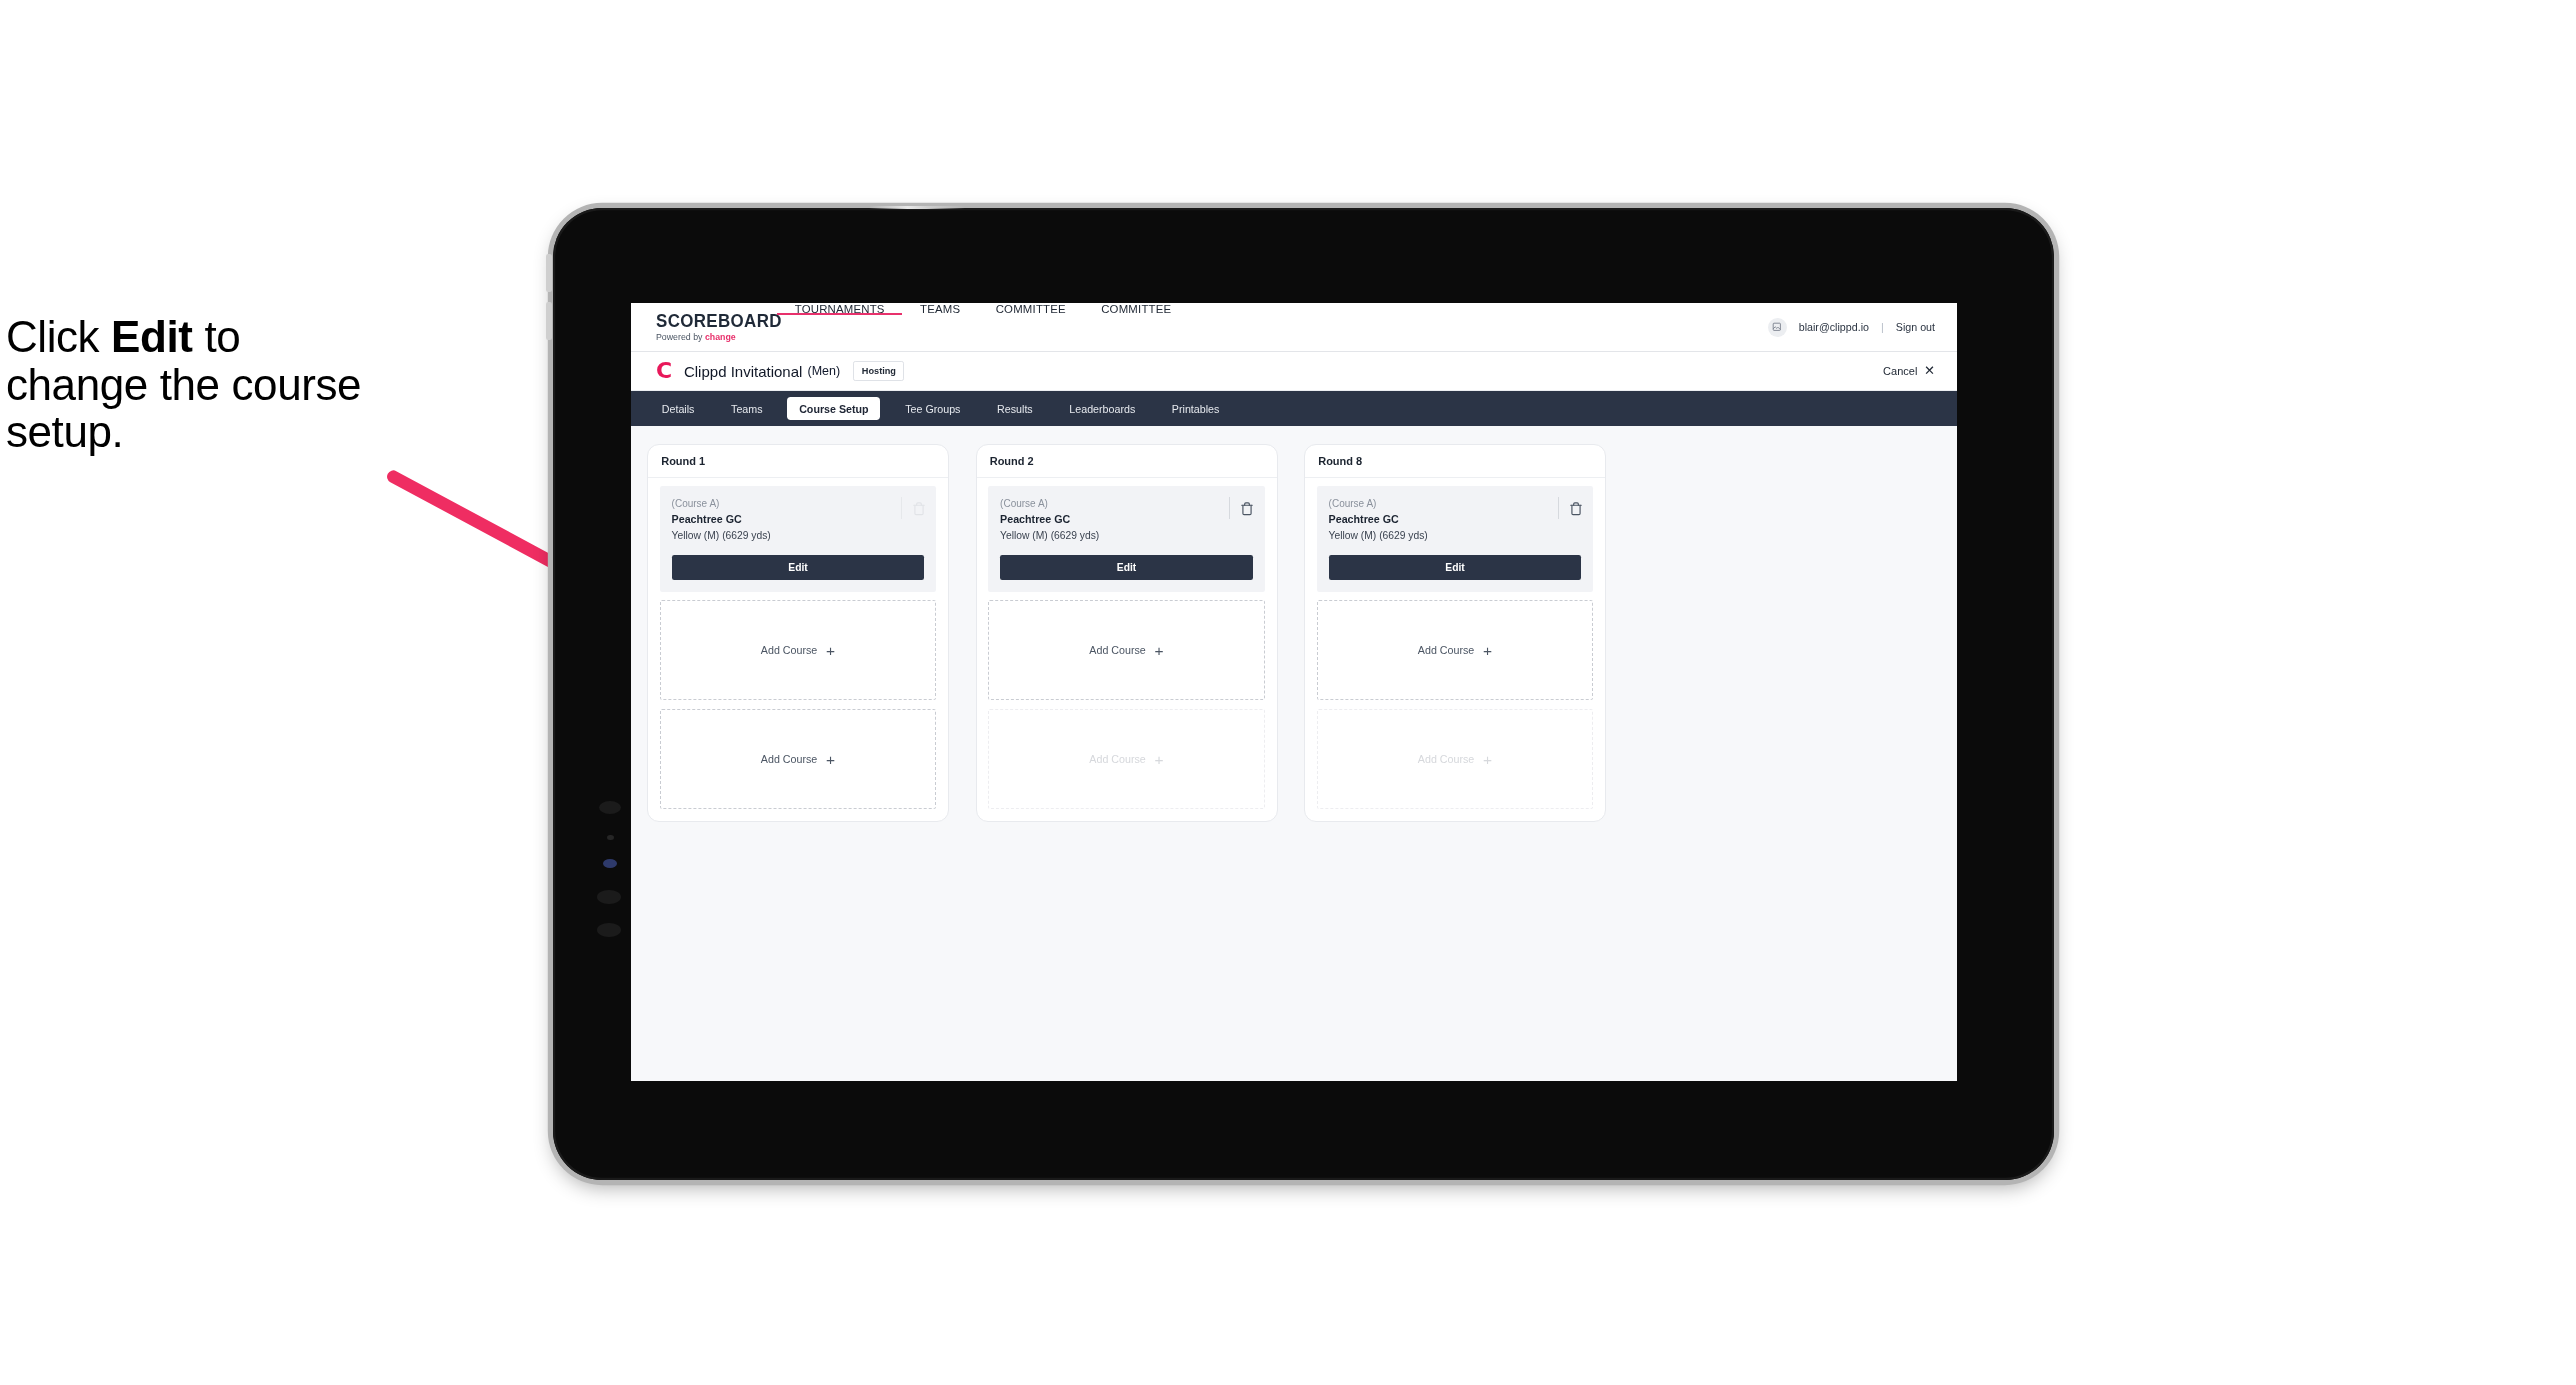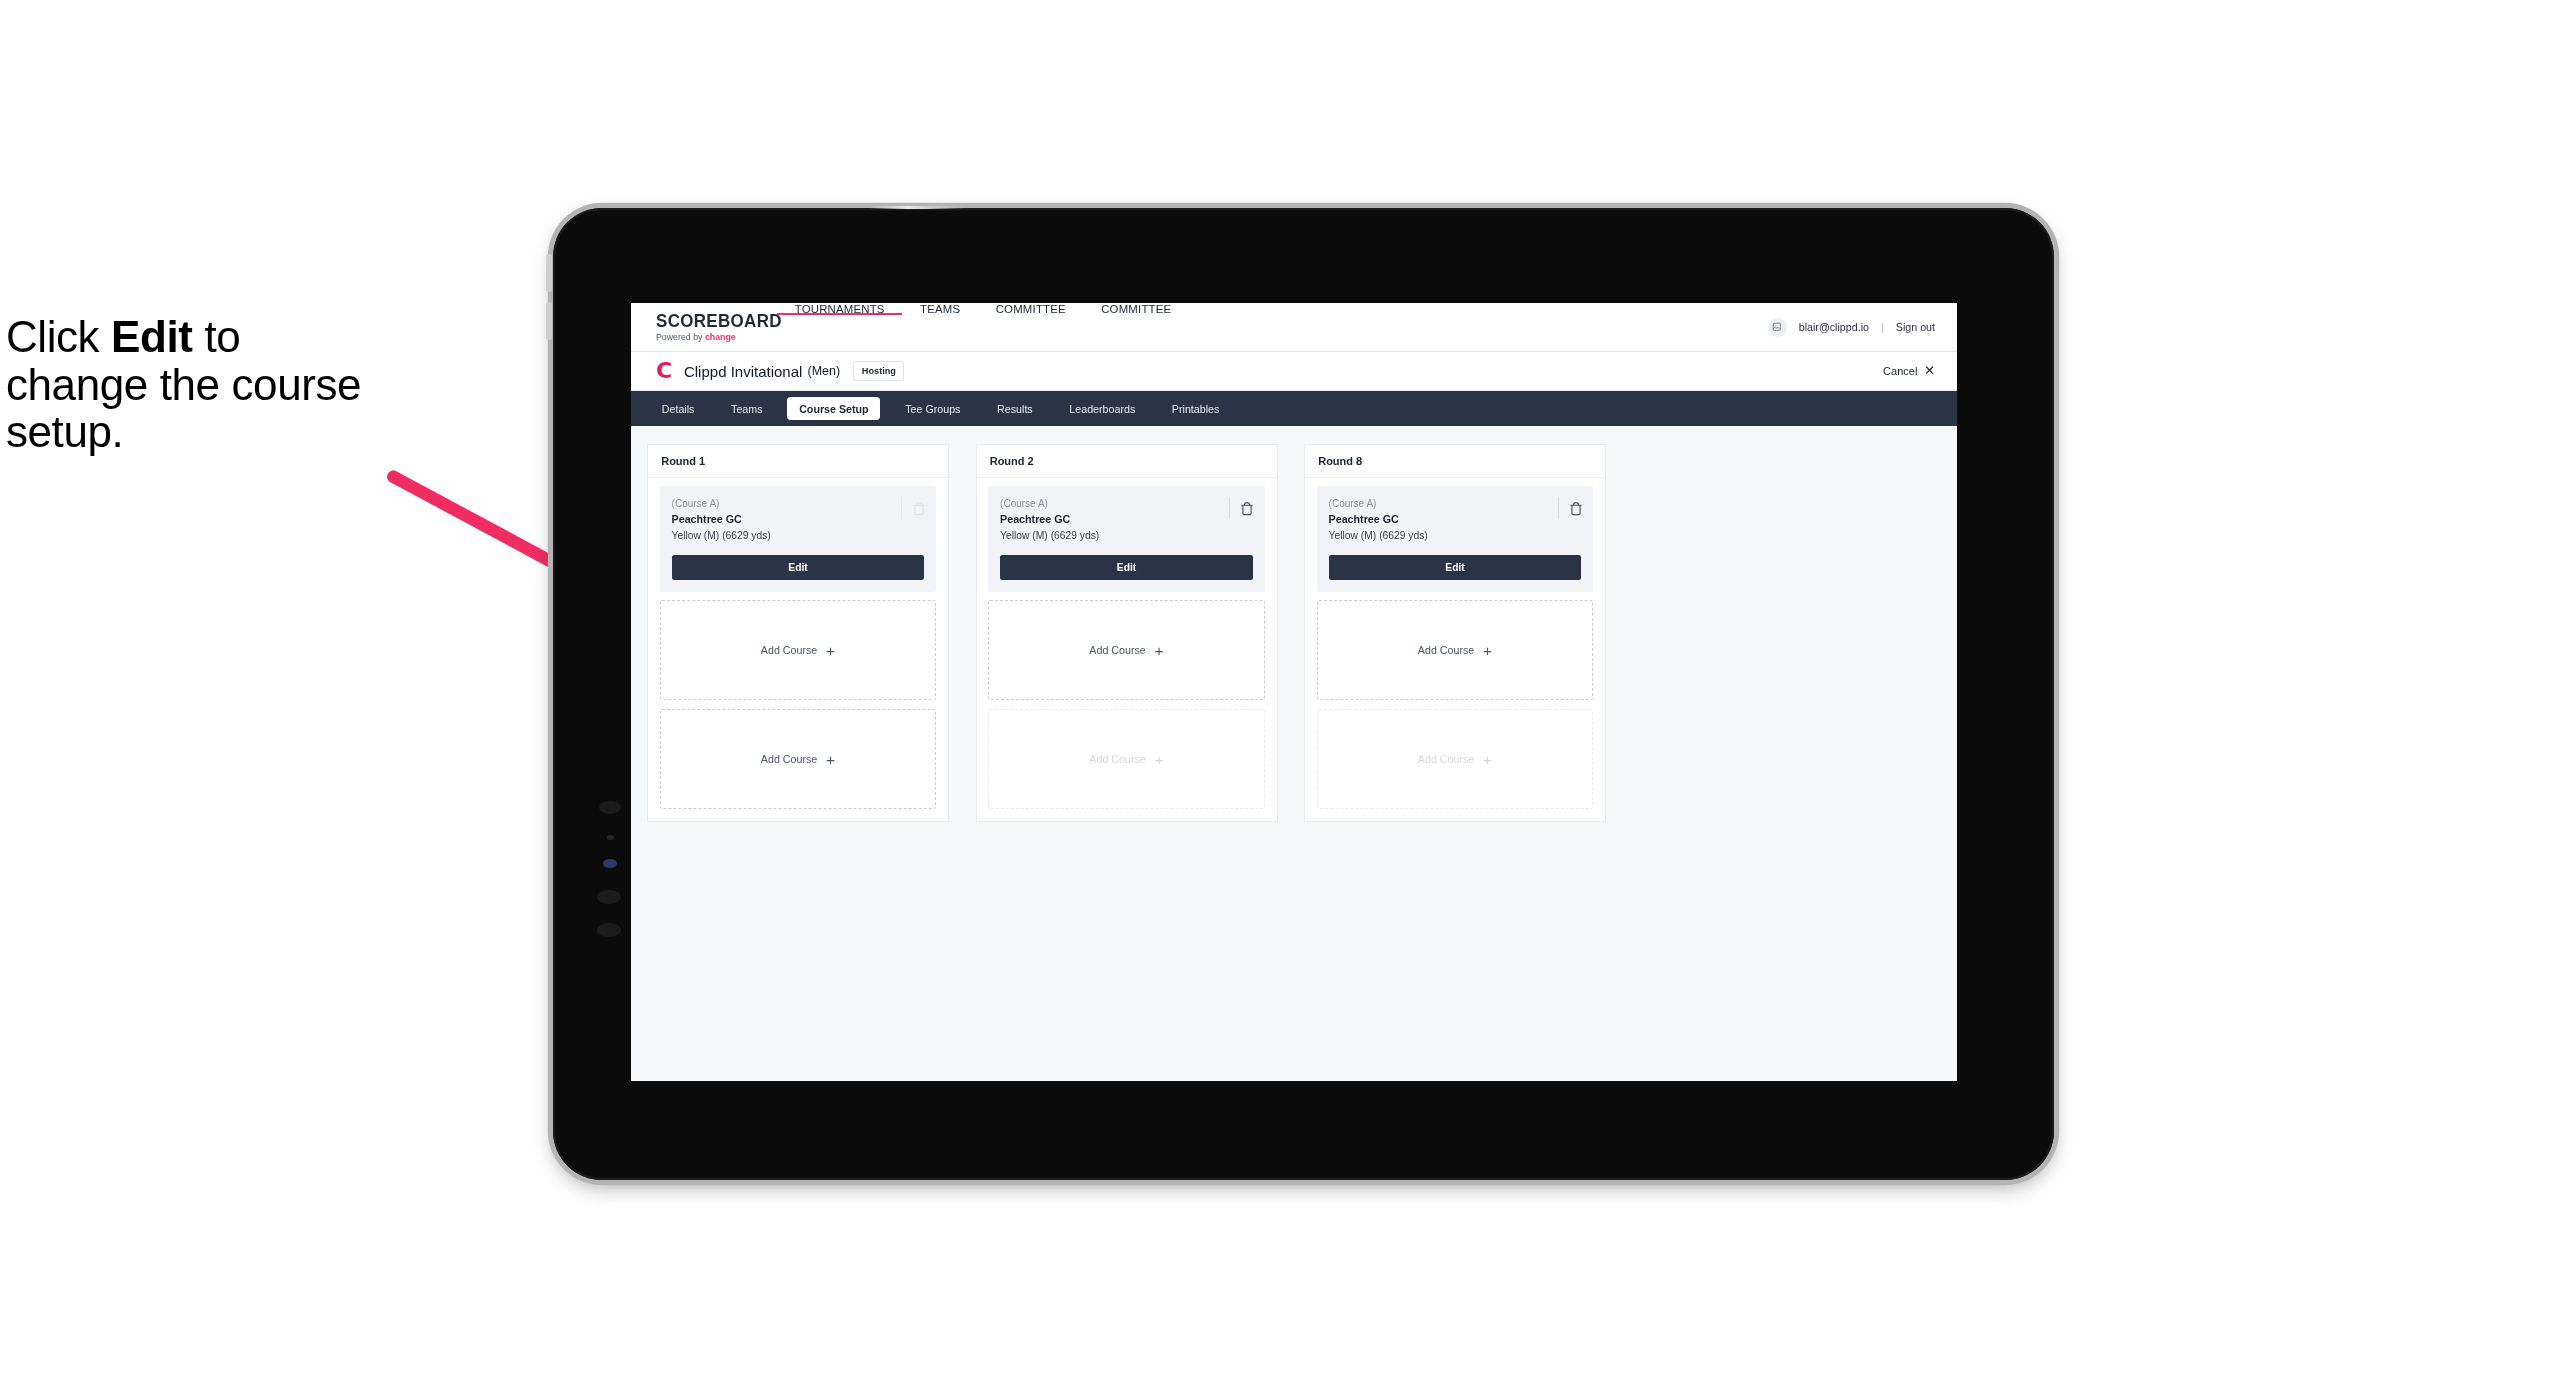--- a/index.html
+++ b/index.html
@@ -204,21 +204,21 @@
     height: calc(100% - 49px - 39px - 35px);
     padding: 17.7px 16px;
     display: flex;
     gap: 26.5px;
     align-items: flex-start;
   }
   .round-col {
     width: 302px;
     background: #ffffff;
     border: 0.7px solid #e8eaee;
-    border-radius: 0;
+    border-radius: 12px;
     flex: none;
     display: flex;
     flex-direction: column;
   }
   .round-head {
     padding: 10.3px 13.2px;
     font-size: 11px;
     font-weight: 600;
     color: #1c2430;
     border-bottom: 0.7px solid #edeff2;

